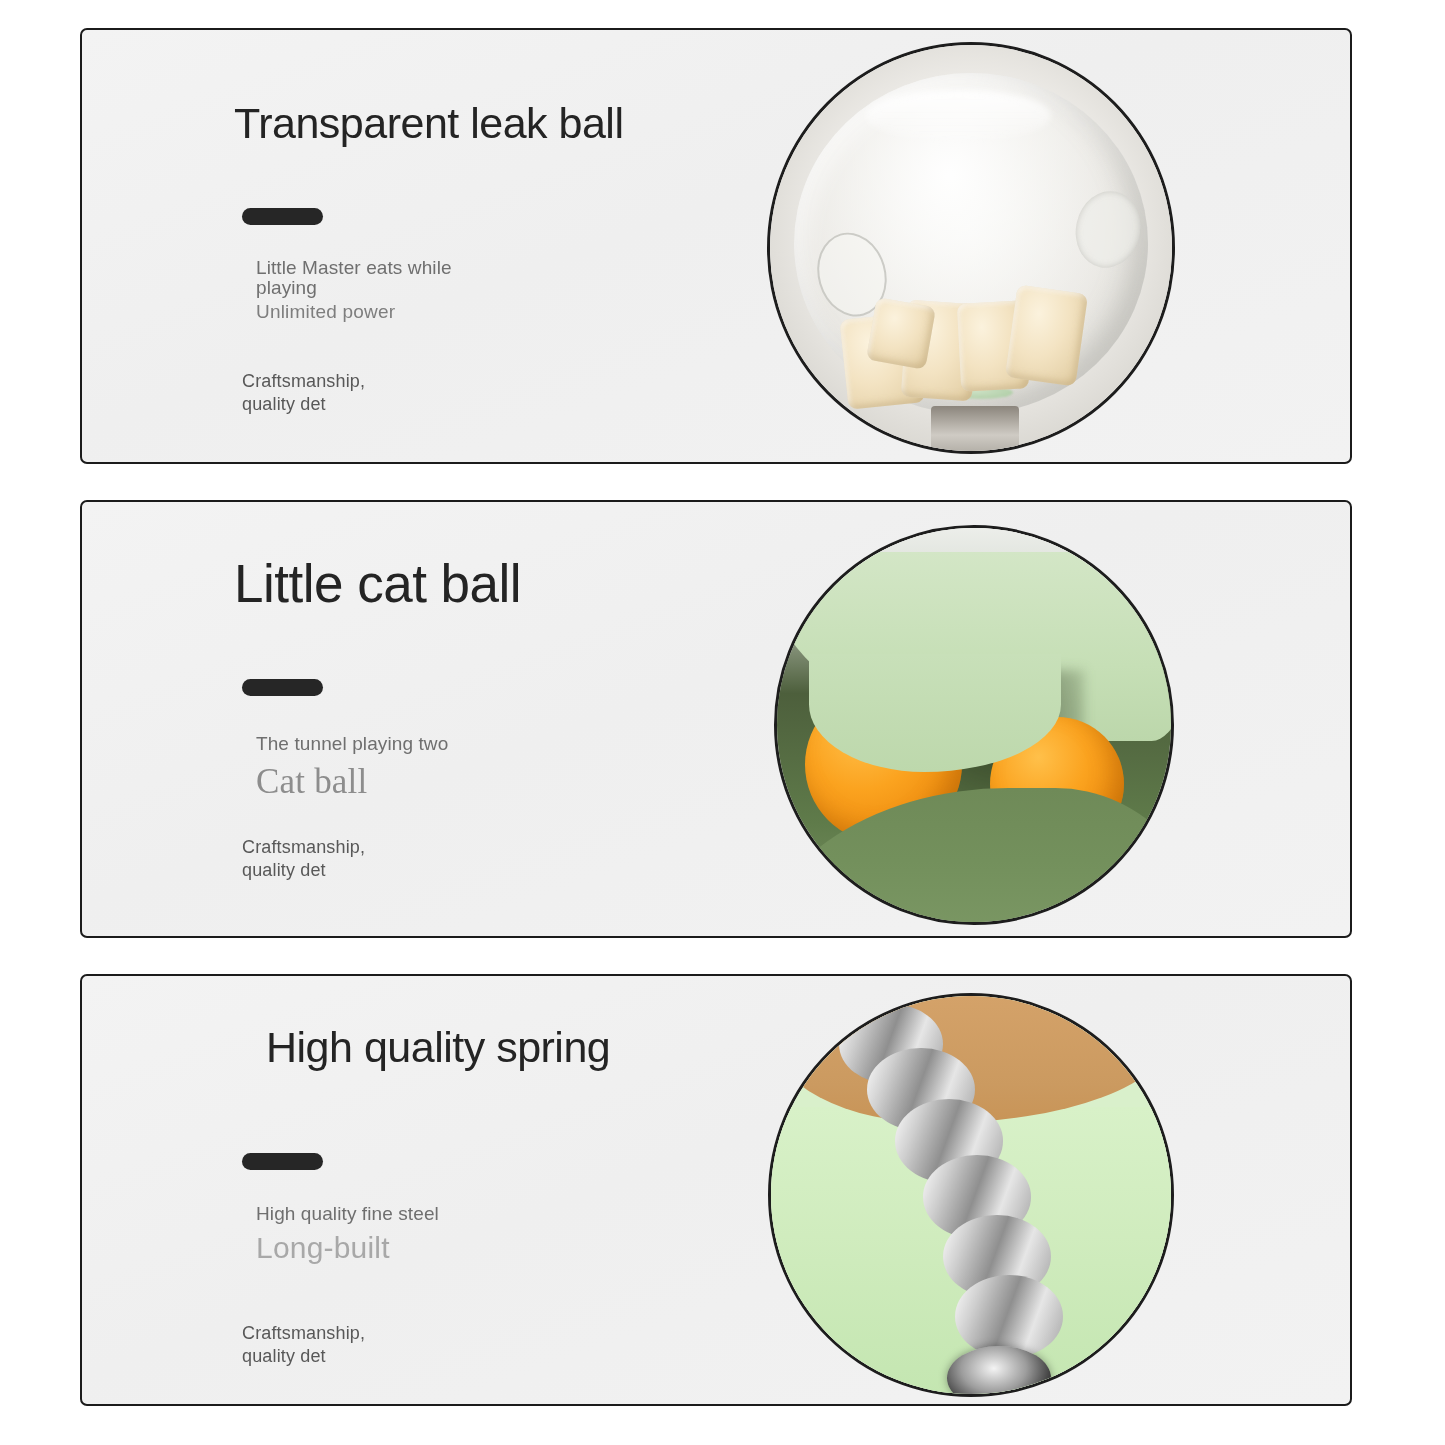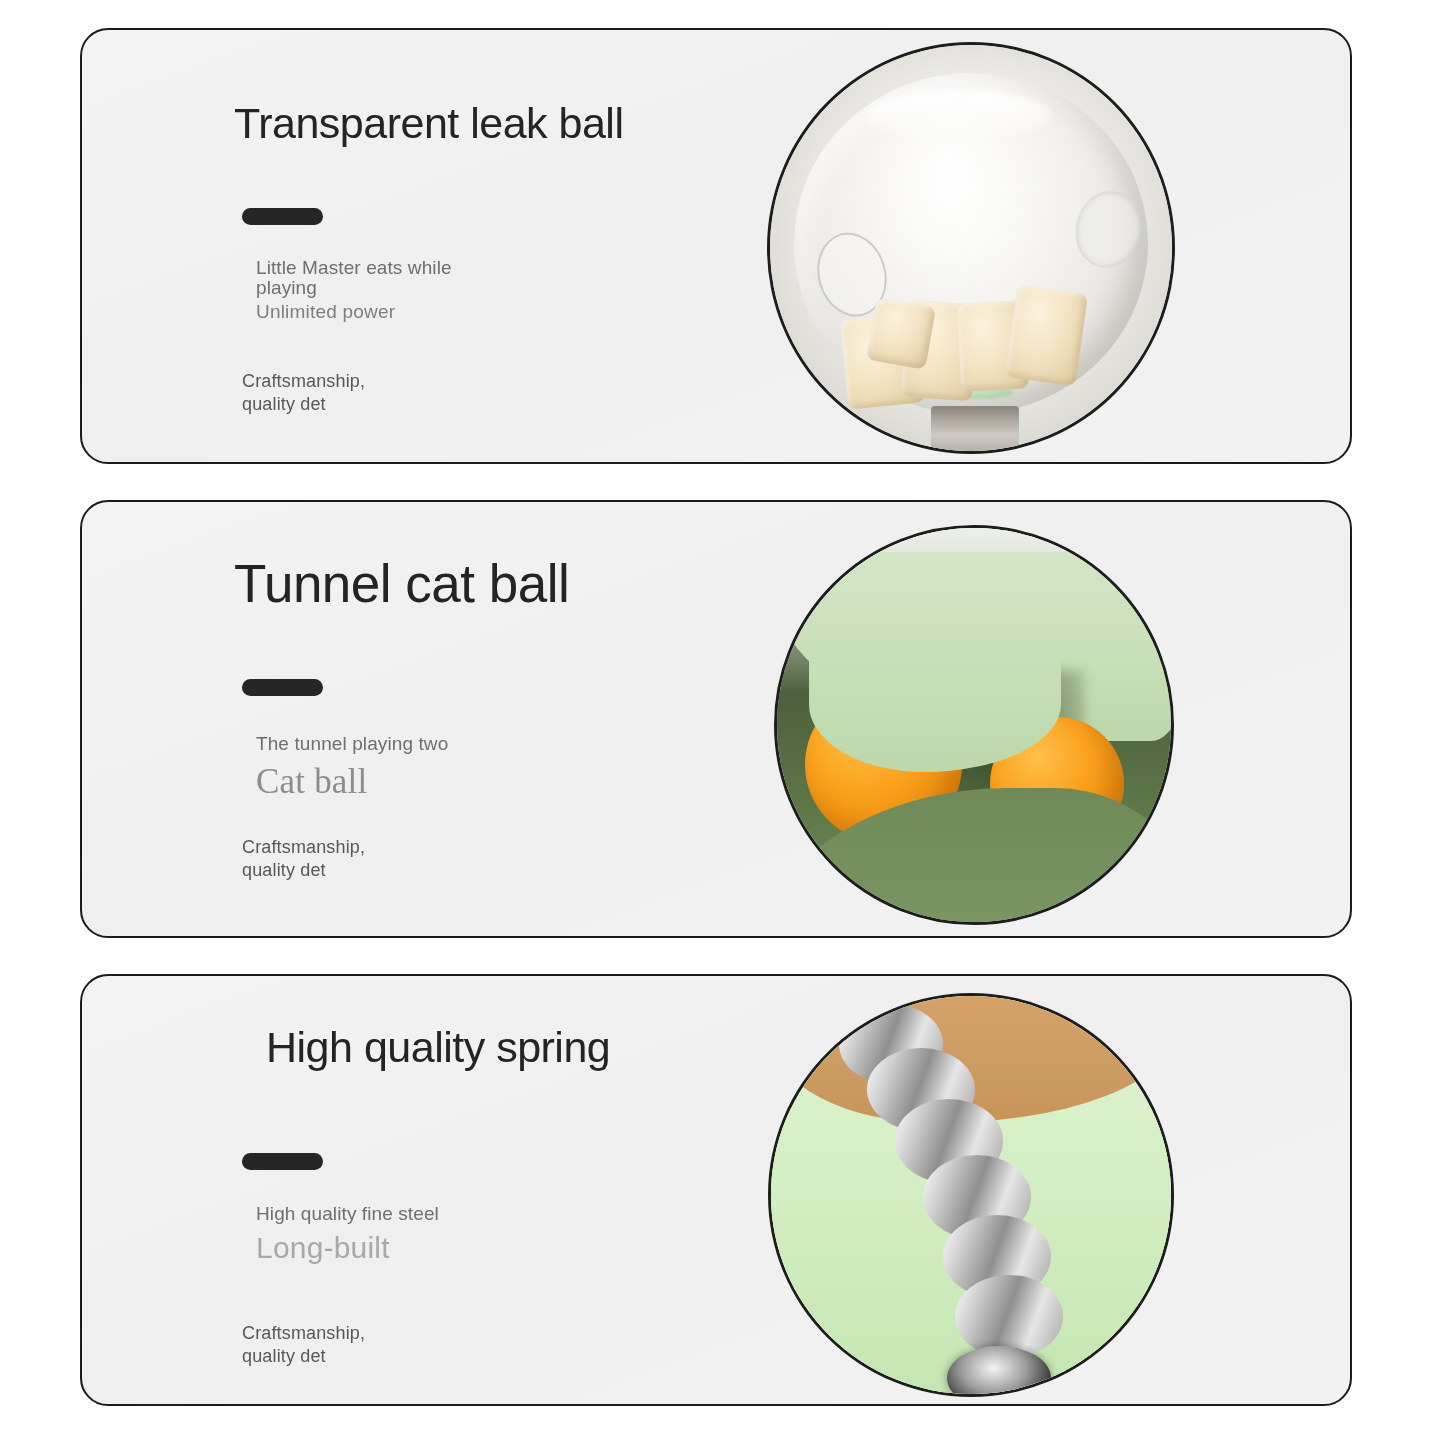--- a/index.html
+++ b/index.html
@@ -20,21 +20,21 @@
     background: #ffffff;
   }
 
   
   .card {
     position: absolute;
     left: 80px;
     width: 1272px;
     background: linear-gradient(160deg, #f3f3f3 0%, #efefef 45%, #f2f2f2 100%);
     border: 2px solid #1b1b1b;
-    border-radius: 28px;
+    border-radius: 7px;
     overflow: hidden;
   }
   .card-1 { top: 28px;   height: 436px; }
   .card-2 { top: 500px;  height: 438px; }
   .card-3 { top: 974px;  height: 432px; }
 
   
   .text-col {
     position: absolute;
     left: 152px;
@@ -296,21 +296,21 @@
           <div class="p1-treat t4"></div>
           <div class="p1-treat t5"></div>
         </div>
         <div class="p1-neck"></div>
       </div>
     </div>
   </div>
 
   <div class="card card-2">
     <div class="text-col">
-      <div class="card-title">Tunnel cat ball</div>
+      <div class="card-title">Little cat ball</div>
       <div class="dash"></div>
       <div class="sub-block">
         <div class="sub-line-a">The tunnel playing two</div>
         <div class="sub-line-b">Cat ball</div>
       </div>
       <div class="foot-note">Craftsmanship,
 quality det</div>
     </div>
 
     <div class="photo">

